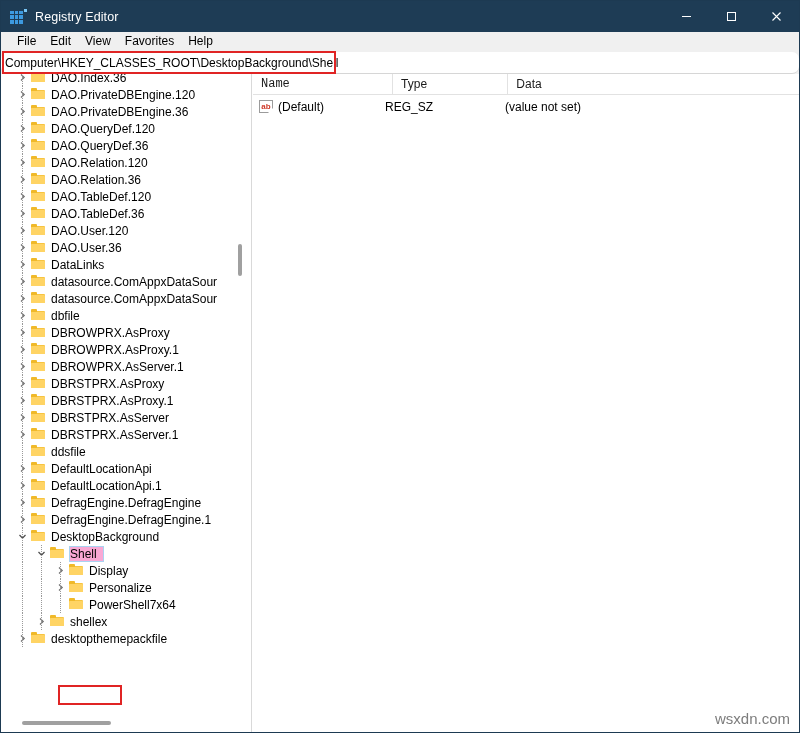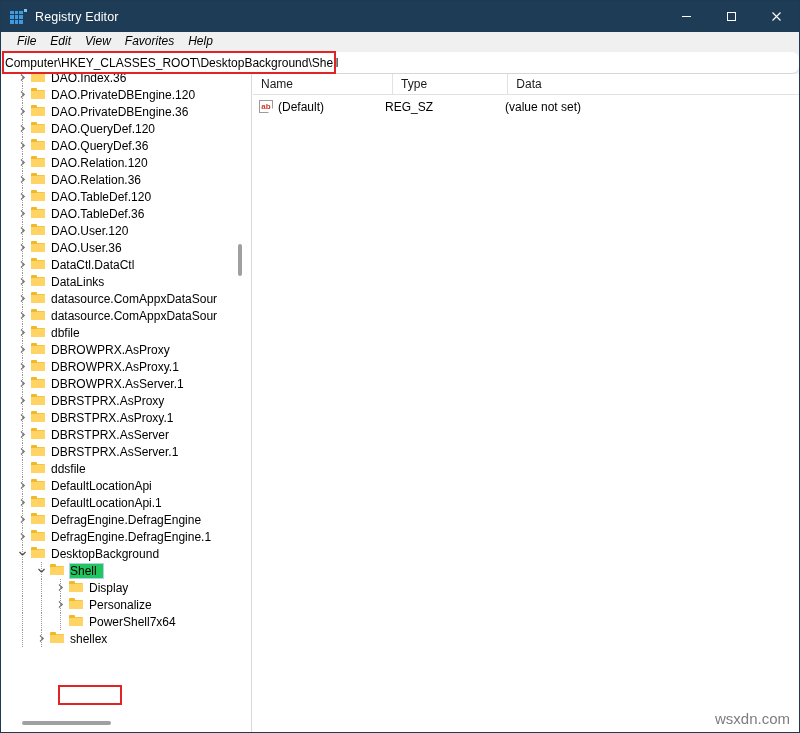--- a/index.html
+++ b/index.html
@@ -64,21 +64,20 @@
     width: 798px; height: 20px;
     background: #f0f0f0;
     display: flex; align-items: center;
     padding-left: 9px;
   }
   .menuitem {
     font-size: 12px; color: #000000;
     padding: 1px 7px 2px 7px;
     line-height: 15px;
     white-space: nowrap;
-    font-style: italic;
   }
 
   
   .addressbar-wrap {
     position: absolute; left: 0; top: 51px;
     width: 798px; height: 22px;
     background: #ffffff;
     border-bottom: 1px solid #d6d6d6;
     border-radius: 7px;
   }
@@ -155,21 +154,21 @@
     border-radius: 1px 1px 0 0;
   }
   .folder .ffront {
     position: absolute; left: 1px; top: 5px;
     width: 14px; height: 8px;
     background: #ffd464;
     border-radius: 1px;
   }
   .tlabel { padding-right: 6px; }
   .trow.selected .tlabel {
-    background: #22c55e;
+    background: #f9a8d4;
     outline: 1px solid #a9d3f2;
   }
   .tdotline {
     position: absolute;
     border-left: 1px dotted #9a9a9a;
     top: 0; bottom: 0;
   }
 
   .redbox-shell {
     position: absolute; left: 57px; top: 611px;
@@ -214,21 +213,21 @@
     border-bottom: 1px solid #e2e2e2;
     display: flex;
   }
   .hcell {
     font-size: 12px; color: #1a1a1a;
     padding-left: 8px; line-height: 20px;
     border-right: 1px solid #e2e2e2;
     height: 21px;
     overflow: hidden;
   }
-  .hcell.c-name { width: 146px; }
+  .hcell.c-name { width: 146px; font-family: Liberation Mono, monospace; }
   .hcell.c-type { width: 120px; }
   .hcell.c-data { width: 295px; border-right: none; }
   .hcell.c-pad   { flex: 1; border-right: none; }
 
   .list-row {
     position: absolute; left: 2px; top: 23px;
     width: 578px; height: 19px;
     display: flex; align-items: center;
     font-size: 12px; color: #000000;
   }
@@ -491,35 +490,20 @@
               <div class="chev">
                 <svg width="9" height="9" viewBox="0 0 9 9">
                   <path d="M3 1.5 L6.2 4.5 L3 7.5" fill="none" stroke="#6e6e6e" stroke-width="1.2"></path>
                 </svg>
               </div>
               <div class="folder">
                 <div class="fback"></div>
                 <div class="ftab"></div>
                 <div class="ffront"></div>
               </div>
-              <span class="tlabel">DataCtl.DataCtl</span>
-            </div>
-            <div class="trow">
-              <div class="tdotline" style="left: 21px;"></div>
-              <div class="indent" style="width: 14px;"></div>
-              <div class="chev">
-                <svg width="9" height="9" viewBox="0 0 9 9">
-                  <path d="M3 1.5 L6.2 4.5 L3 7.5" fill="none" stroke="#6e6e6e" stroke-width="1.2"></path>
-                </svg>
-              </div>
-              <div class="folder">
-                <div class="fback"></div>
-                <div class="ftab"></div>
-                <div class="ffront"></div>
-              </div>
               <span class="tlabel">DataLinks</span>
             </div>
             <div class="trow">
               <div class="tdotline" style="left: 21px;"></div>
               <div class="indent" style="width: 14px;"></div>
               <div class="chev">
                 <svg width="9" height="9" viewBox="0 0 9 9">
                   <path d="M3 1.5 L6.2 4.5 L3 7.5" fill="none" stroke="#6e6e6e" stroke-width="1.2"></path>
                 </svg>
               </div>
@@ -822,20 +806,35 @@
                 <svg width="9" height="9" viewBox="0 0 9 9">
                   <path d="M3 1.5 L6.2 4.5 L3 7.5" fill="none" stroke="#6e6e6e" stroke-width="1.2"></path>
                 </svg>
               </div>
               <div class="folder">
                 <div class="fback"></div>
                 <div class="ftab"></div>
                 <div class="ffront"></div>
               </div>
               <span class="tlabel">shellex</span>
+            </div>
+            <div class="trow">
+              <div class="tdotline" style="left: 21px;"></div>
+              <div class="indent" style="width: 14px;"></div>
+              <div class="chev">
+                <svg width="9" height="9" viewBox="0 0 9 9">
+                  <path d="M3 1.5 L6.2 4.5 L3 7.5" fill="none" stroke="#6e6e6e" stroke-width="1.2"></path>
+                </svg>
+              </div>
+              <div class="folder">
+                <div class="fback"></div>
+                <div class="ftab"></div>
+                <div class="ffront"></div>
+              </div>
+              <span class="tlabel">desktopthemepackfile</span>
             </div>
           </div>
       </div>
       <div class="vscroll">
         <div class="vthumb"></div>
       </div>
       <div class="hscroll">
         <div class="hthumb"></div>
       </div>
     </div>

